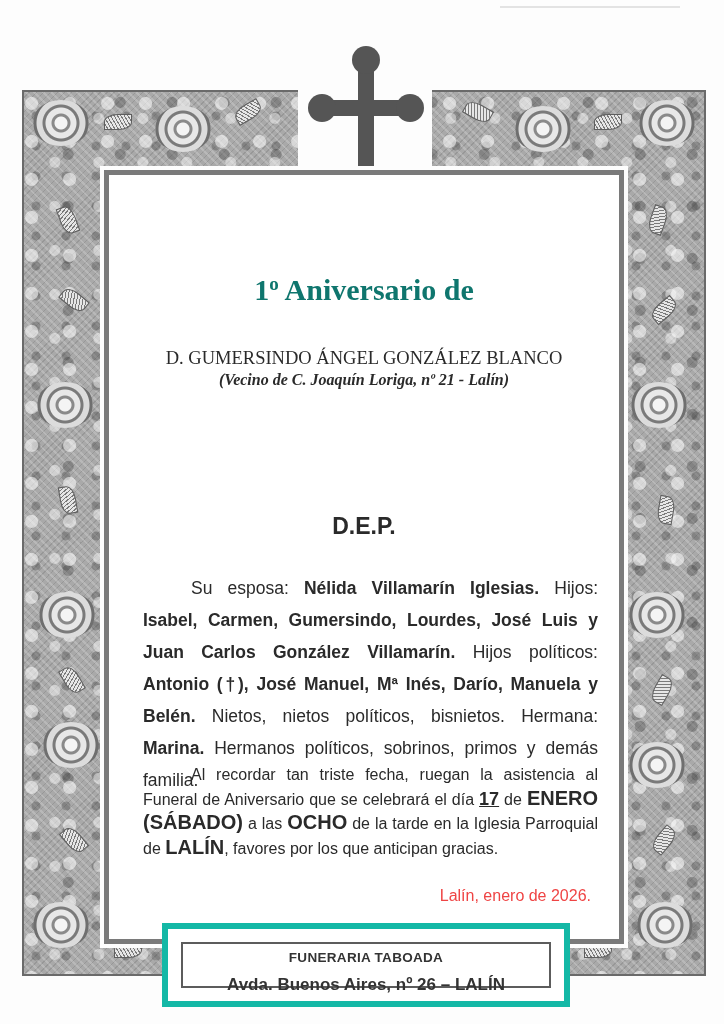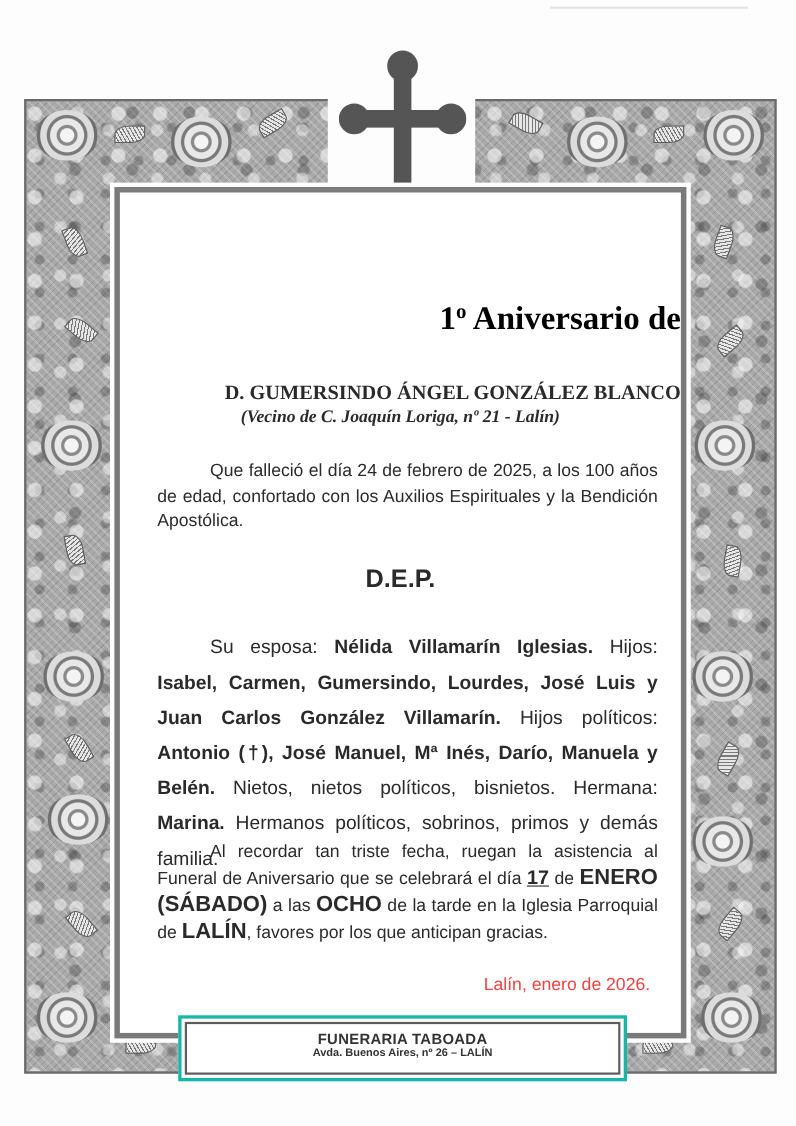--- a/index.html
+++ b/index.html
@@ -41,27 +41,27 @@
   
   .inner-panel {
     position: absolute; left: 100px; top: 166px; width: 528px; height: 782px;
     box-sizing: border-box; background: #fdfdfd; padding: 4px;
   }
   .inner-frame {
     width: 100%; height: 100%; box-sizing: border-box;
     border: 5px solid #7a7a7a; background: #ffffff; position: relative;
   }
   .title {
-    position: absolute; left: 0; right: 0; top: 98px; text-align: right;
-    font-family: "Liberation Serif", serif; font-weight: bold; font-size: 30px; color: #000000;
+    position: absolute; left: 0; right: 0; top: 98px; text-align: center;
+    font-family: "Liberation Serif", serif; font-weight: bold; font-size: 30px; color: #0f766e;
   }
   .title sup { font-size: 19px; vertical-align: 10px; }
   .name {
-    position: absolute; left: 0; right: 0; top: 173px; text-align: right;
-    font-family: "Liberation Serif", serif; font-weight: bold; font-size: 18.5px; color: #2a2a2a;
+    position: absolute; left: 0; right: 0; top: 173px; text-align: center;
+    font-family: "Liberation Serif", serif; font-weight: normal; font-size: 18.5px; color: #2a2a2a;
   }
   .address {
     position: absolute; left: 0; right: 0; top: 196px; text-align: center;
     font-family: "Liberation Serif", serif; font-weight: bold; font-style: italic; font-size: 16px; color: #2a2a2a;
   }
   .para {
     position: absolute; left: 34px; width: 455px; text-align: justify;
     font-size: 16px; line-height: 22.5px; color: #2a2a2a;
   }
   .para .ind { display: inline-block; width: 48px; }
@@ -72,30 +72,30 @@
   }
   .p2 { top: 397px; font-size: 17.5px; line-height: 32px; }
   .p3 { top: 589px; }
   .big { font-weight: bold; font-size: 20px; }
   .mid { font-weight: bold; font-size: 18px; text-decoration: underline; }
   .signoff {
     position: absolute; right: 28px; top: 712px; font-size: 16px; color: #ef4444;
   }
   
   .funeral-box {
-    position: absolute; left: 162px; top: 923px; width: 408px; height: 60px;
+    position: absolute; left: 162px; top: 923px; width: 408px; height: 84px;
     box-sizing: border-box; background: #ffffff;
-    border: 3px solid #14b8a6; padding: 3px;
+    border: 6px solid #14b8a6; padding: 13px;
   }
   .funeral-inner {
     width: 100%; height: 100%; box-sizing: border-box; border: 2px solid #5c5c5c;
     text-align: center; padding-top: 6px;
   }
   .fh-name { font-weight: bold; font-size: 13.5px; color: #333; letter-spacing: 0.3px; }
-  .fh-addr { font-weight: bold; font-size: 10px; color: #333; margin-top: 0; }
+  .fh-addr { font-weight: bold; font-size: 17px; color: #333; margin-top: 10px; }
   .fh-tel { font-weight: bold; font-size: 14.5px; color: #333; margin-top: 6px; }
   .scan-line { position: absolute; left: 500px; top: 6px; width: 180px; height: 2px; background: #e3e3e3; }
 </style>
 </head>
 <body>
 
 <div class="scan-line"></div>
 
 <div class="floral-border">
   <div class="rose" style="left:8px;top:8px;"></div>
@@ -141,21 +141,20 @@
 </svg>
 
 <div class="inner-panel">
   <div class="inner-frame">
 
     <div class="title"><span>1</span><sup>o</sup><span> Aniversario de</span></div>
 
     <div class="name">D. GUMERSINDO ÁNGEL GONZÁLEZ BLANCO</div>
     <div class="address">(Vecino de C. Joaquín Loriga, nº 21 - Lalín)</div>
 
-    <div class="para p1"><span class="ind"></span><span>Que falleció el día 24 de febrero de 2025, a los 100 años de edad, confortado con los Auxilios Espirituales y la Bendición Apostólica.</span></div>
 
     <div class="dep">D.E.P.</div>
 
     <div class="para p2"><span class="ind"></span><span>Su esposa: </span><b>Nélida Villamarín Iglesias.</b><span> Hijos: </span><b>Isabel, Carmen, Gumersindo, Lourdes, José Luis y Juan Carlos González Villamarín.</b><span> Hijos políticos: </span><b>Antonio (†), José Manuel, Mª Inés, Darío, Manuela y Belén.</b><span> Nietos, nietos políticos, bisnietos. Hermana: </span><b>Marina.</b><span> Hermanos políticos, sobrinos, primos y demás familia.</span></div>
 
     <div class="para p3"><span class="ind"></span><span>Al recordar tan triste fecha, ruegan la asistencia al Funeral de Aniversario que se celebrará el día </span><span class="mid">17</span><span> de </span><span class="big">ENERO (SÁBADO)</span><span> a las </span><span class="big">OCHO</span><span> de la tarde en la Iglesia Parroquial de </span><span class="big">LALÍN</span><span>, favores por los que anticipan gracias.</span></div>
 
     <div class="signoff">Lalín, enero de 2026.</div>
   </div>
 </div>

